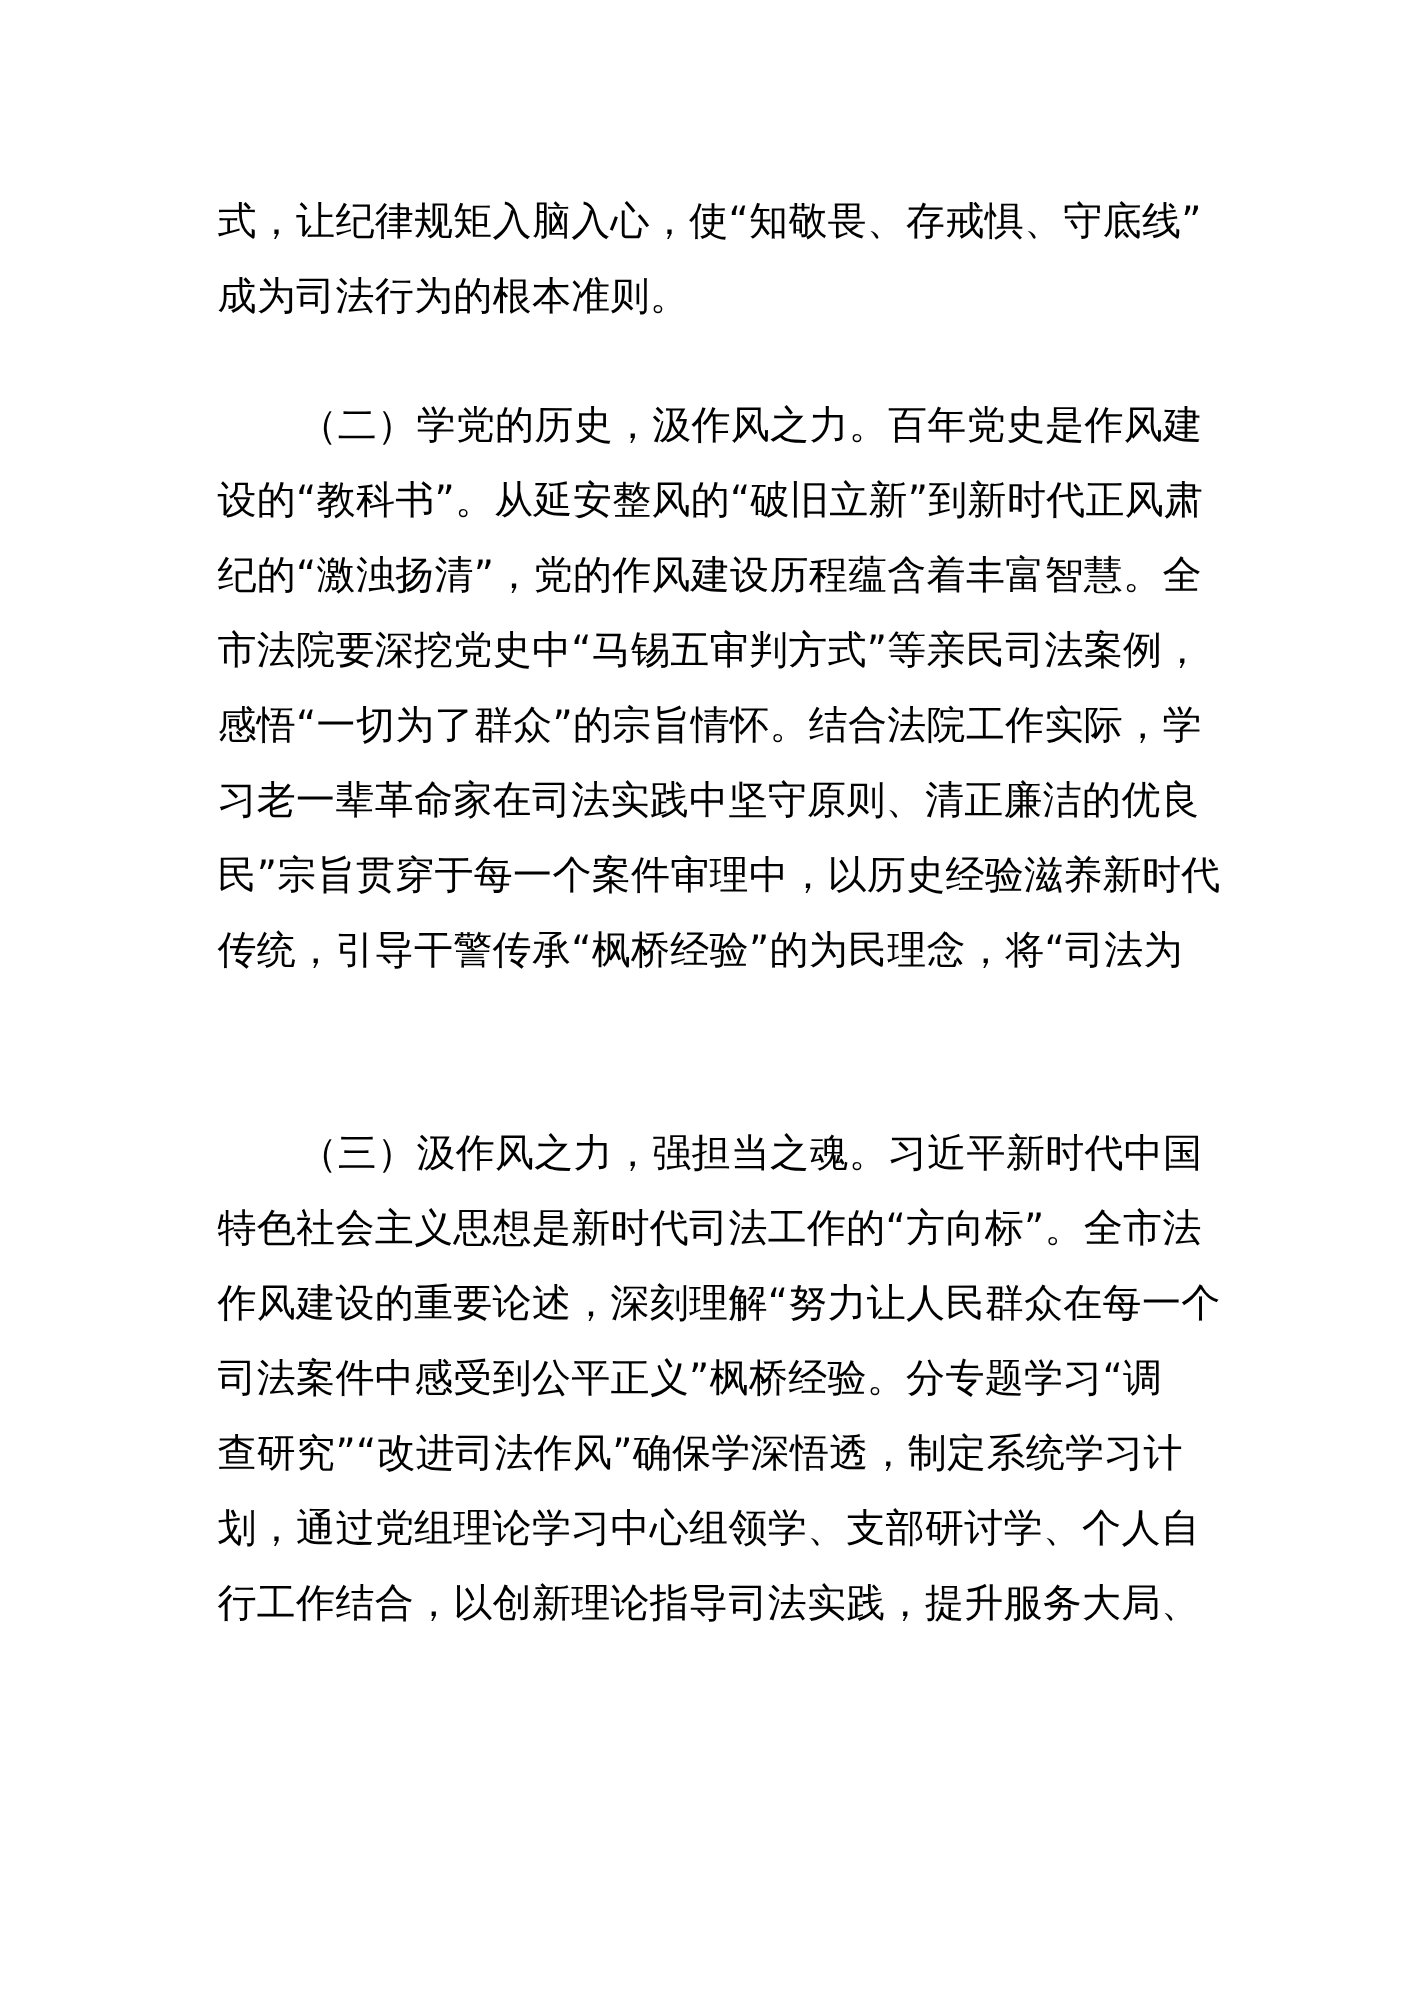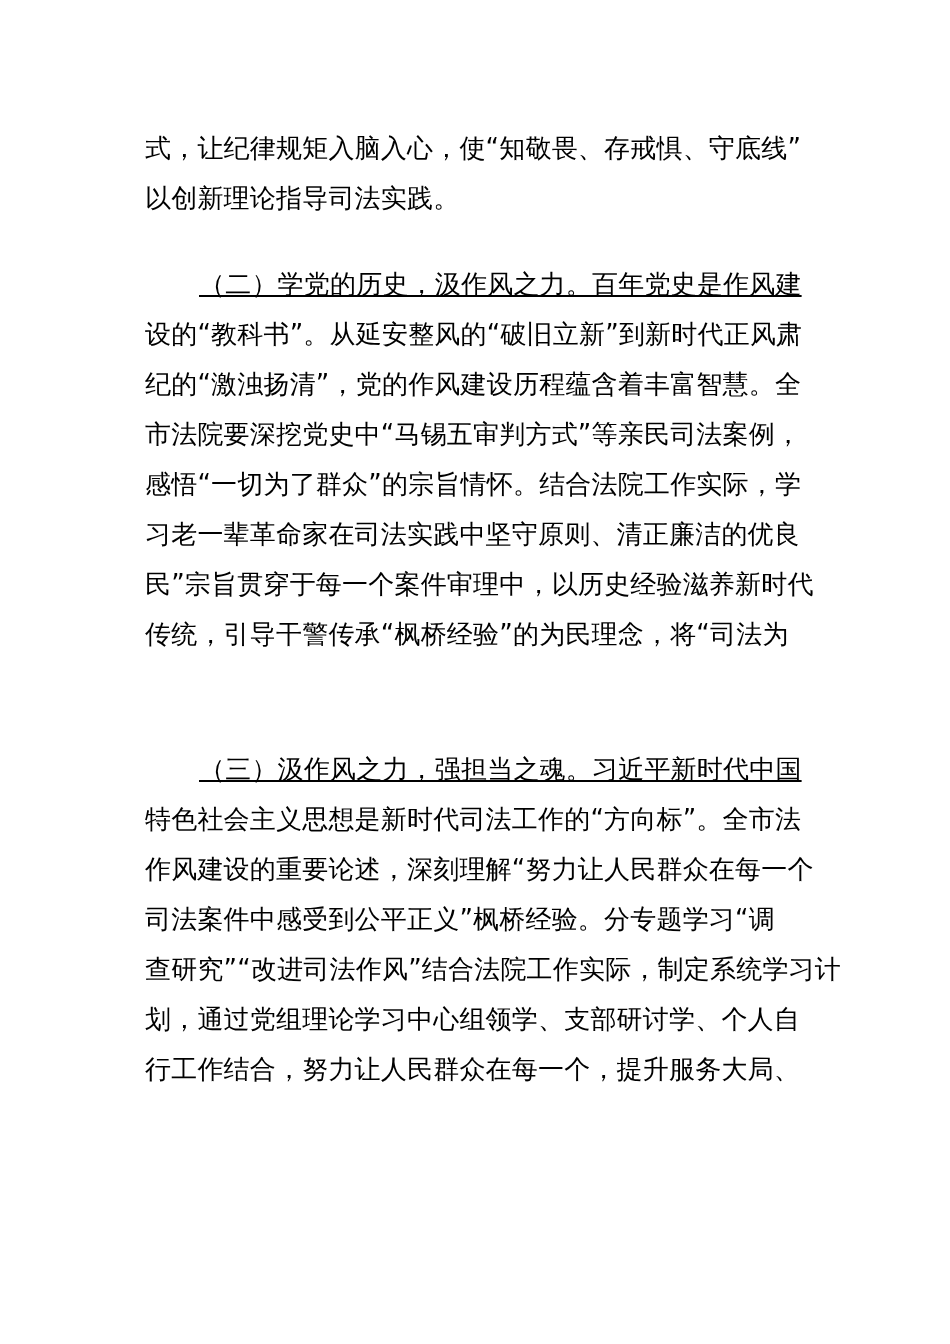--- a/index.html
+++ b/index.html
@@ -31,50 +31,49 @@
     .line {
       display: block;
       height: 50px;
       line-height: 50px;
       font-size: 26px;
       white-space: nowrap;
       letter-spacing: 0.2px;
     }
     .indent {
       padding-left: 54px;
-      text-decoration: underline;
     }
     #p1 { top: 123px; }
     #p2 { top: 259px; }
     #p3 { top: 744px; }
   </style>
 </head>
 <body>
 
 <div class="page">
 
   <div class="para" id="p1">
     <span class="line">式，让纪律规矩入脑入心，使“知敬畏、存戒惧、守底线”</span>
-    <span class="line">以创新理论指导司法实践。</span>
+    <span class="line">成为司法行为的根本准则。</span>
   </div>
 
   <div class="para" id="p2">
     <span class="line indent">（二）学党的历史，汲作风之力。百年党史是作风建</span>
     <span class="line">设的“教科书”。从延安整风的“破旧立新”到新时代正风肃</span>
     <span class="line">纪的“激浊扬清”，党的作风建设历程蕴含着丰富智慧。全</span>
     <span class="line">市法院要深挖党史中“马锡五审判方式”等亲民司法案例，</span>
     <span class="line">感悟“一切为了群众”的宗旨情怀。结合法院工作实际，学</span>
     <span class="line">习老一辈革命家在司法实践中坚守原则、清正廉洁的优良</span>
     <span class="line">民”宗旨贯穿于每一个案件审理中，以历史经验滋养新时代</span>
     <span class="line">传统，引导干警传承“枫桥经验”的为民理念，将“司法为</span>
   </div>
 
   <div class="para" id="p3">
     <span class="line indent">（三）汲作风之力，强担当之魂。习近平新时代中国</span>
     <span class="line">特色社会主义思想是新时代司法工作的“方向标”。全市法</span>
     <span class="line">作风建设的重要论述，深刻理解“努力让人民群众在每一个</span>
     <span class="line">司法案件中感受到公平正义”枫桥经验。分专题学习“调</span>
-    <span class="line">查研究”“改进司法作风”结合法院工作实际，制定系统学习计</span>
+    <span class="line">查研究”“改进司法作风”确保学深悟透，制定系统学习计</span>
     <span class="line">划，通过党组理论学习中心组领学、支部研讨学、个人自</span>
-    <span class="line">行工作结合，努力让人民群众在每一个，提升服务大局、</span>
+    <span class="line">行工作结合，以创新理论指导司法实践，提升服务大局、</span>
   </div>
 
 </div>
 
 </body></html>

